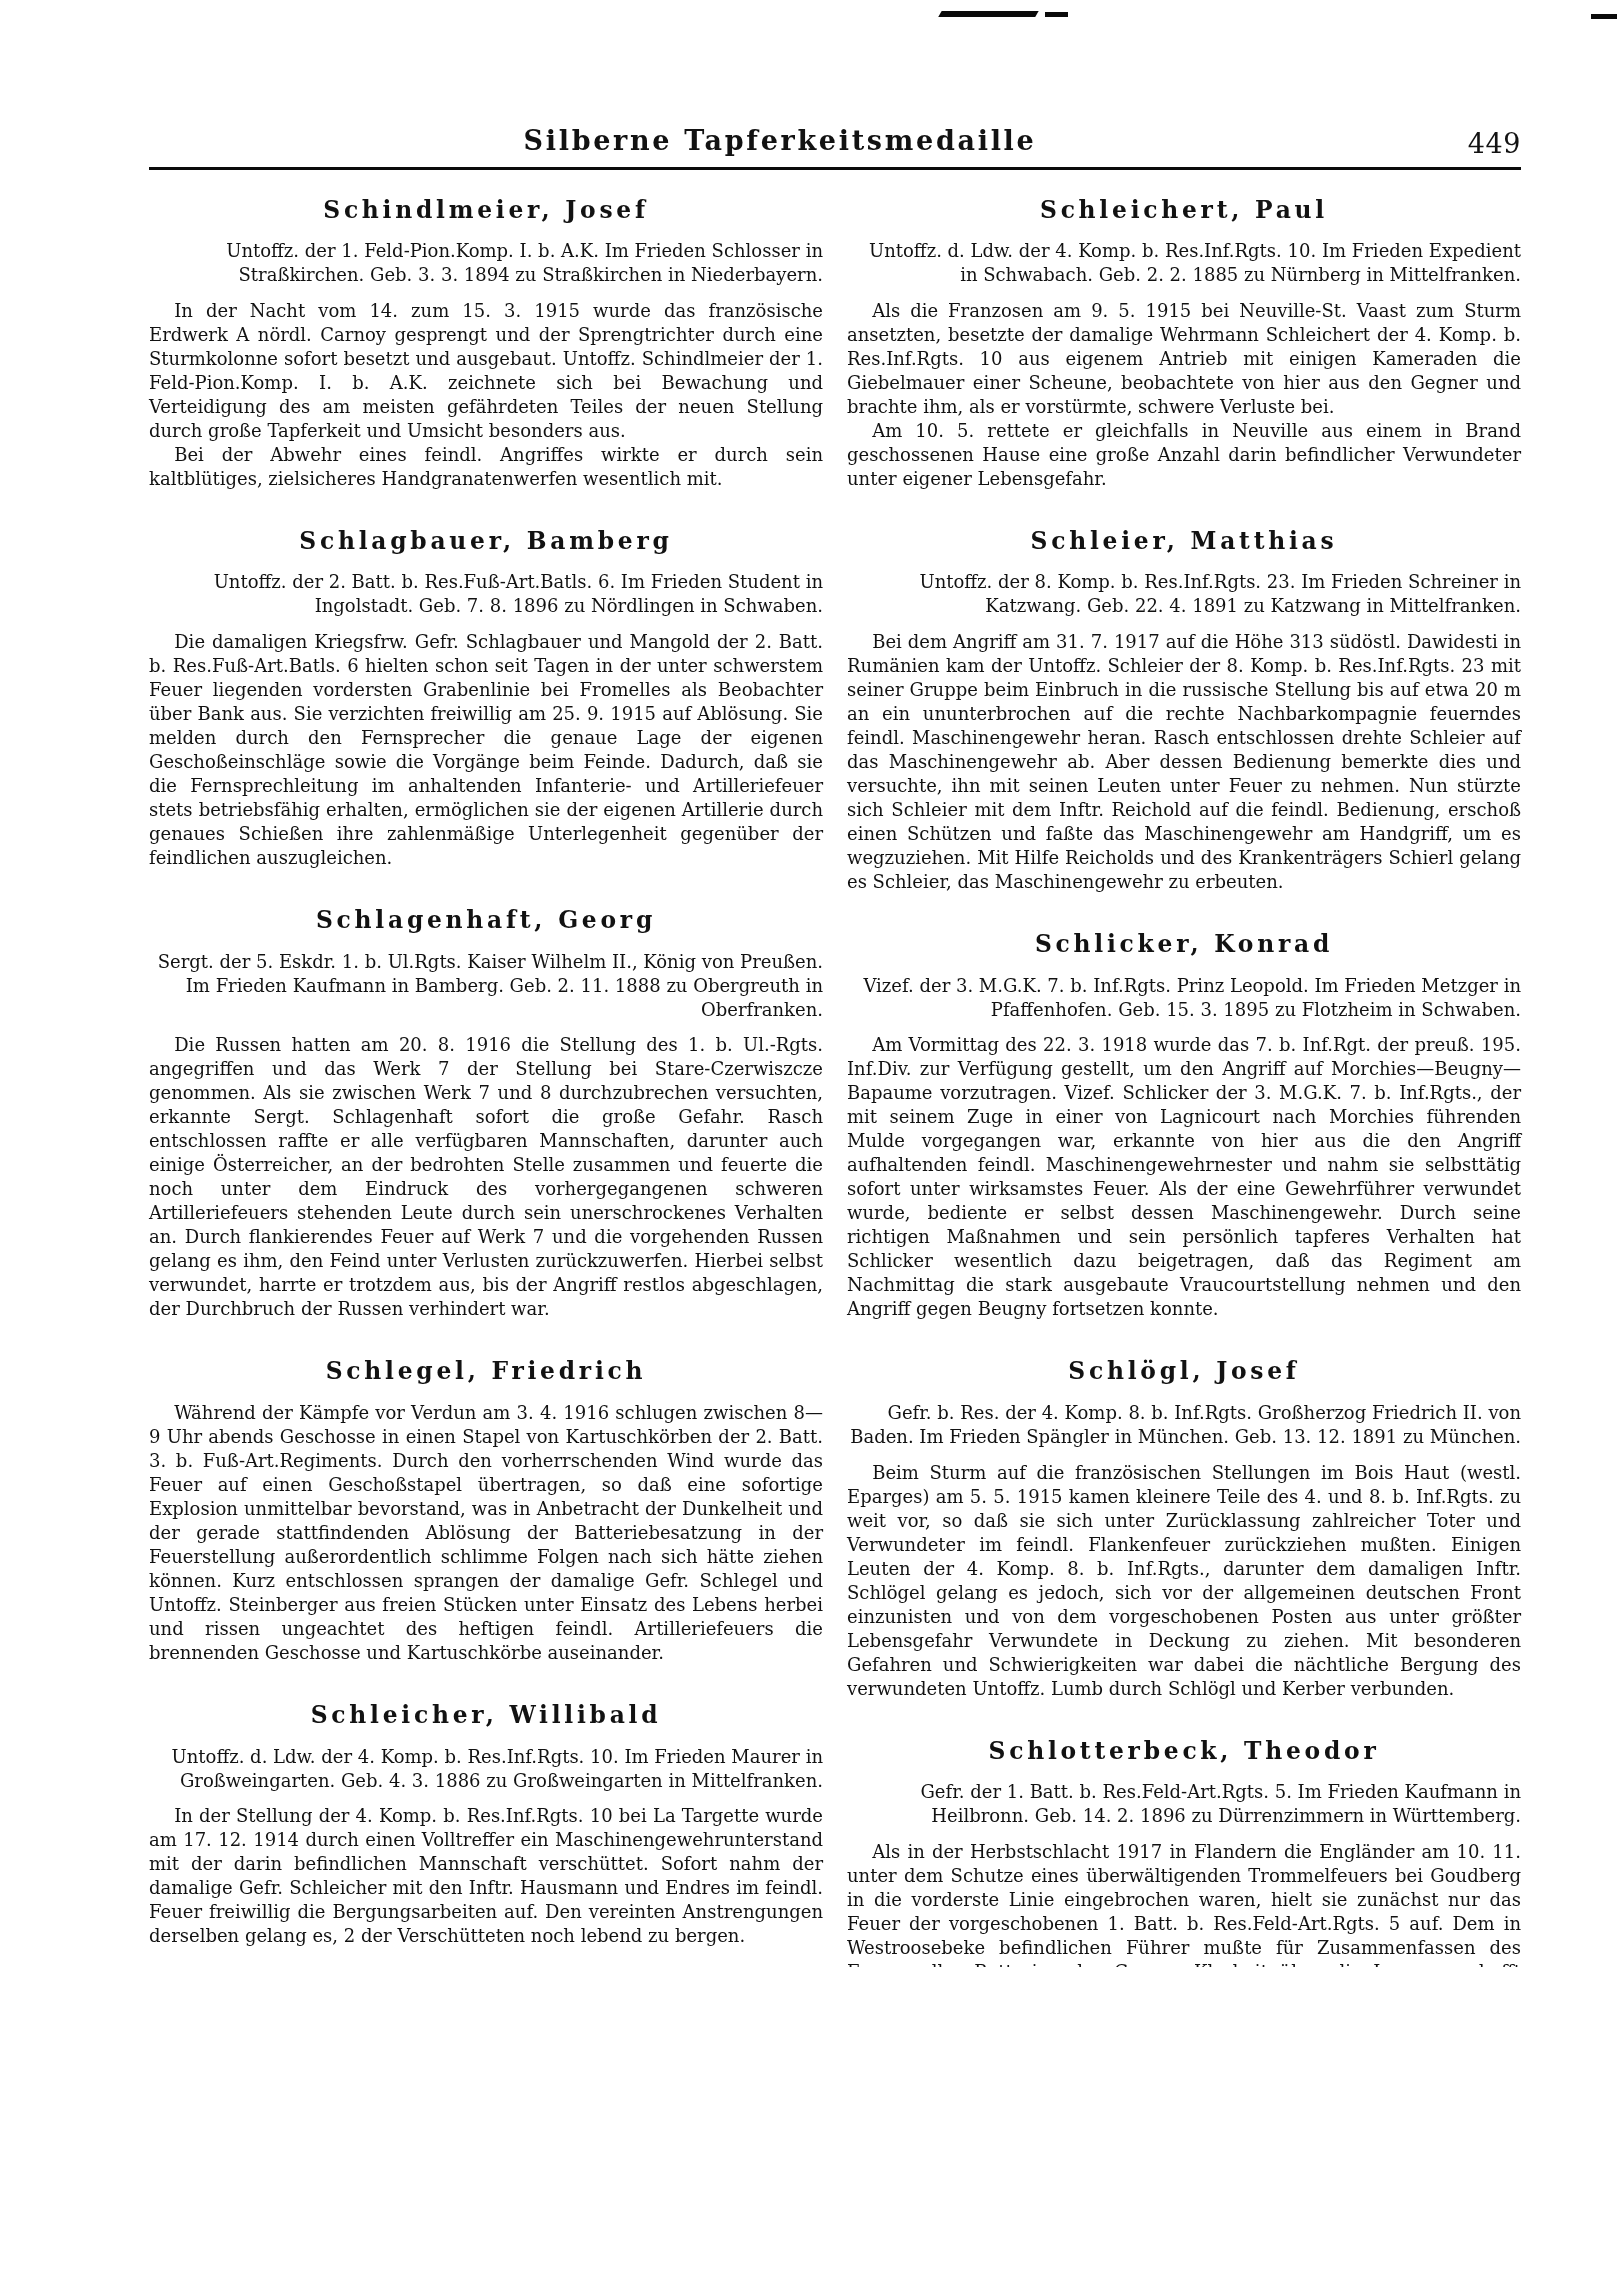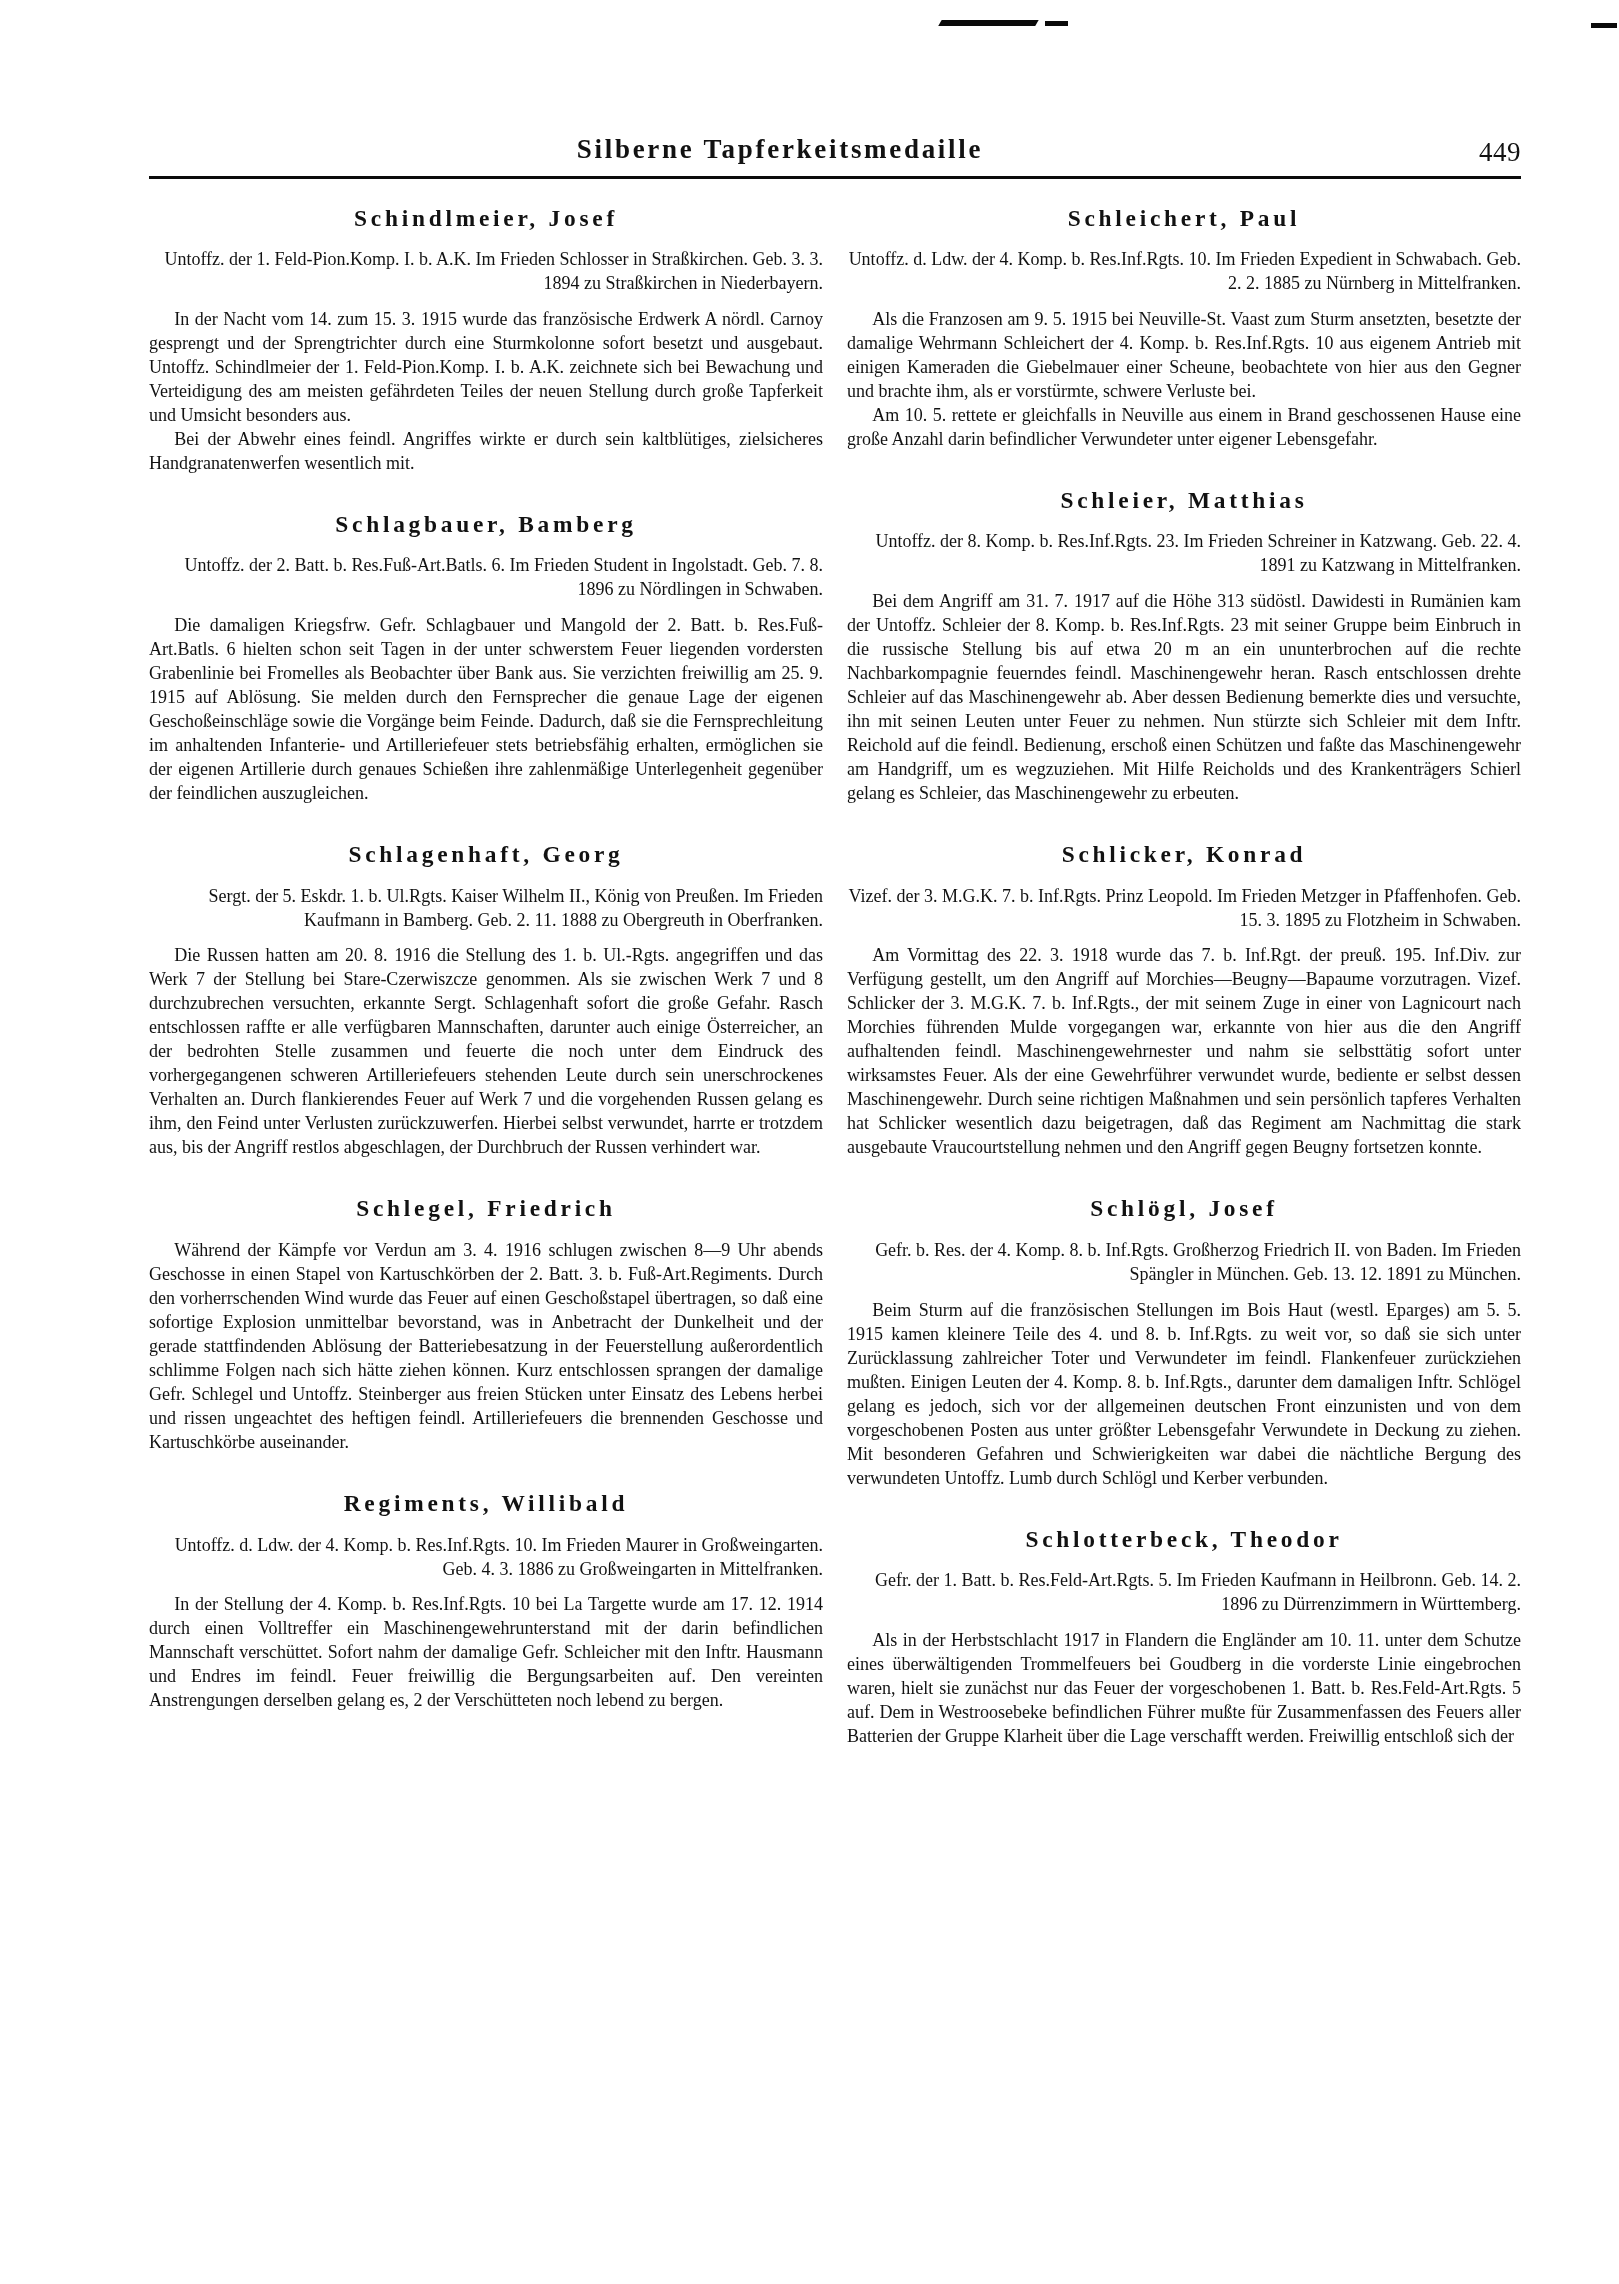--- a/index.html
+++ b/index.html
@@ -10,24 +10,23 @@
   body {
     width: 1620px;
     height: 2284px;
     position: relative;
     font-family: "DejaVu Serif", "Liberation Serif", serif;
     color: #121212;
     -webkit-font-smoothing: antialiased;
   }
   .page {
     position: absolute;
-    left: 0; top: 16px;
+    left: 0; top: 7px;
     width: 1620px; height: 1960px;
     overflow: hidden;
-    font-family: Liberation Serif, serif;
   }
   .content {
     position: absolute;
     left: 149px;
     top: 97px;
     width: 1372px;
   }
   
   .page-header {
     position: relative;
@@ -149,21 +148,21 @@
     <p class="entry-intro">Sergt. der 5. Eskdr. 1. b. Ul.Rgts. Kaiser Wilhelm II., König von Preußen. Im Frieden Kaufmann in Bamberg. Geb. 2. 11. 1888 zu Obergreuth in Oberfranken.</p>
   <p class="body-par">Die Russen hatten am 20. 8. 1916 die Stellung des 1. b. Ul.-Rgts. angegriffen und das Werk 7 der Stellung bei Stare-Czerwiszcze genommen. Als sie zwischen Werk 7 und 8 durchzubrechen versuchten, erkannte Sergt. Schlagenhaft sofort die große Gefahr. Rasch entschlossen raffte er alle verfügbaren Mannschaften, darunter auch einige Österreicher, an der bedrohten Stelle zusammen und feuerte die noch unter dem Eindruck des vorhergegangenen schweren Artilleriefeuers stehenden Leute durch sein unerschrockenes Verhalten an. Durch flankierendes Feuer auf Werk 7 und die vorgehenden Russen gelang es ihm, den Feind unter Verlusten zurückzuwerfen. Hierbei selbst verwundet, harrte er trotzdem aus, bis der Angriff restlos abgeschlagen, der Durchbruch der Russen verhindert war.</p>
           </article>
 
   <article class="entry">
     <h2 class="entry-name">Schlegel, Friedrich</h2>
   <p class="body-par">Während der Kämpfe vor Verdun am 3. 4. 1916 schlugen zwischen 8—9 Uhr abends Geschosse in einen Stapel von Kartuschkörben der 2. Batt. 3. b. Fuß-Art.Regiments. Durch den vorherrschenden Wind wurde das Feuer auf einen Geschoßstapel übertragen, so daß eine sofortige Explosion unmittelbar bevorstand, was in Anbetracht der Dunkelheit und der gerade stattfindenden Ablösung der Batteriebesatzung in der Feuerstellung außerordentlich schlimme Folgen nach sich hätte ziehen können. Kurz entschlossen sprangen der damalige Gefr. Schlegel und Untoffz. Steinberger aus freien Stücken unter Einsatz des Lebens herbei und rissen ungeachtet des heftigen feindl. Artilleriefeuers die brennenden Geschosse und Kartuschkörbe auseinander.</p>
           </article>
 
   <article class="entry">
-    <h2 class="entry-name">Regiments, Willibald</h2>
+    <h2 class="entry-name">Schleicher, Willibald</h2>
     <p class="entry-intro">Untoffz. d. Ldw. der 4. Komp. b. Res.Inf.Rgts. 10. Im Frieden Maurer in Großweingarten. Geb. 4. 3. 1886 zu Großweingarten in Mittelfranken.</p>
   <p class="body-par">In der Stellung der 4. Komp. b. Res.Inf.Rgts. 10 bei La Targette wurde am 17. 12. 1914 durch einen Volltreffer ein Maschinengewehrunterstand mit der darin befindlichen Mannschaft verschüttet. Sofort nahm der damalige Gefr. Schleicher mit den Inftr. Hausmann und Endres im feindl. Feuer freiwillig die Bergungsarbeiten auf. Den vereinten Anstrengungen derselben gelang es, 2 der Verschütteten noch lebend zu bergen.</p>
           </article>
 </section>
       <section class="col" id="col-right">
   <article class="entry">
     <h2 class="entry-name">Schleichert, Paul</h2>
     <p class="entry-intro">Untoffz. d. Ldw. der 4. Komp. b. Res.Inf.Rgts. 10. Im Frieden Expedient in Schwabach. Geb. 2. 2. 1885 zu Nürnberg in Mittelfranken.</p>
   <p class="body-par">Als die Franzosen am 9. 5. 1915 bei Neuville-St. Vaast zum Sturm ansetzten, besetzte der damalige Wehrmann Schleichert der 4. Komp. b. Res.Inf.Rgts. 10 aus eigenem Antrieb mit einigen Kameraden die Giebelmauer einer Scheune, beobachtete von hier aus den Gegner und brachte ihm, als er vorstürmte, schwere Verluste bei.</p>
             <p class="body-par">Am 10. 5. rettete er gleichfalls in Neuville aus einem in Brand geschossenen Hause eine große Anzahl darin befindlicher Verwundeter unter eigener Lebensgefahr.</p>

